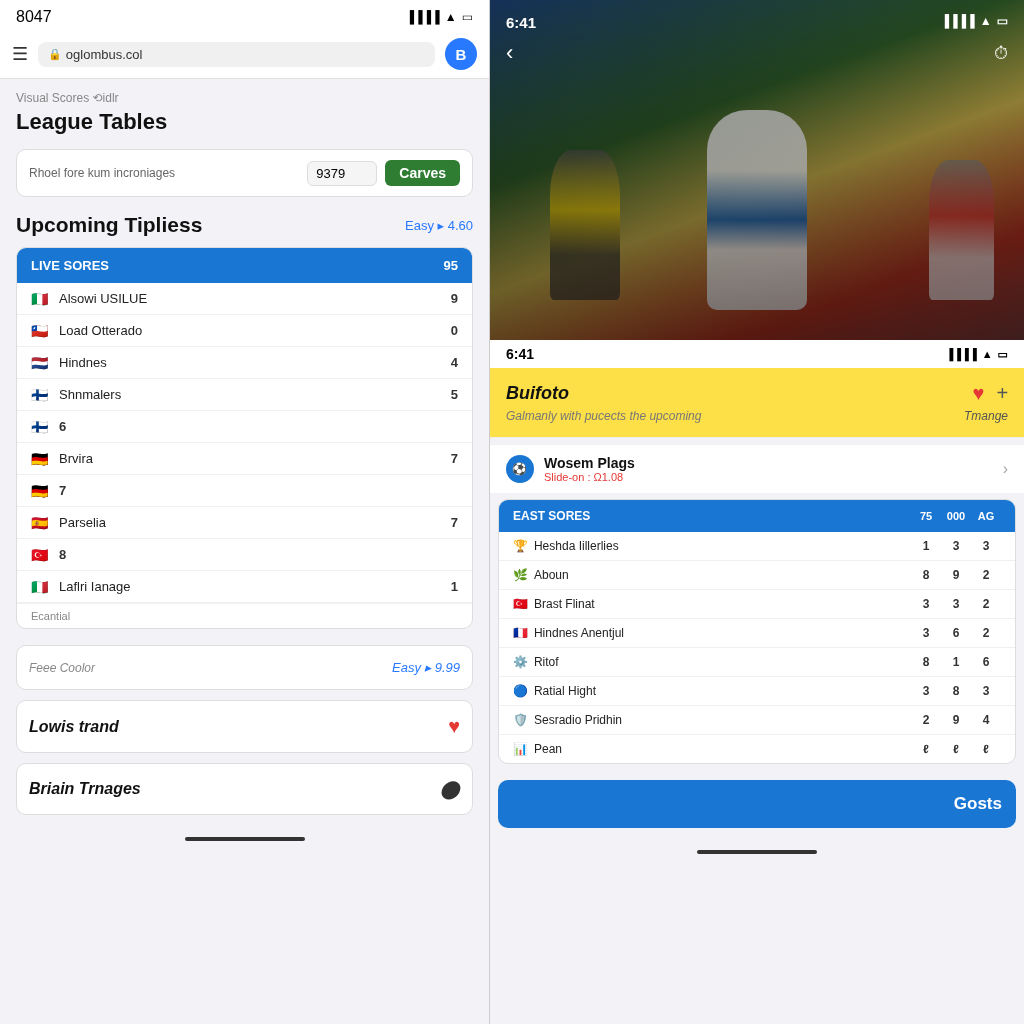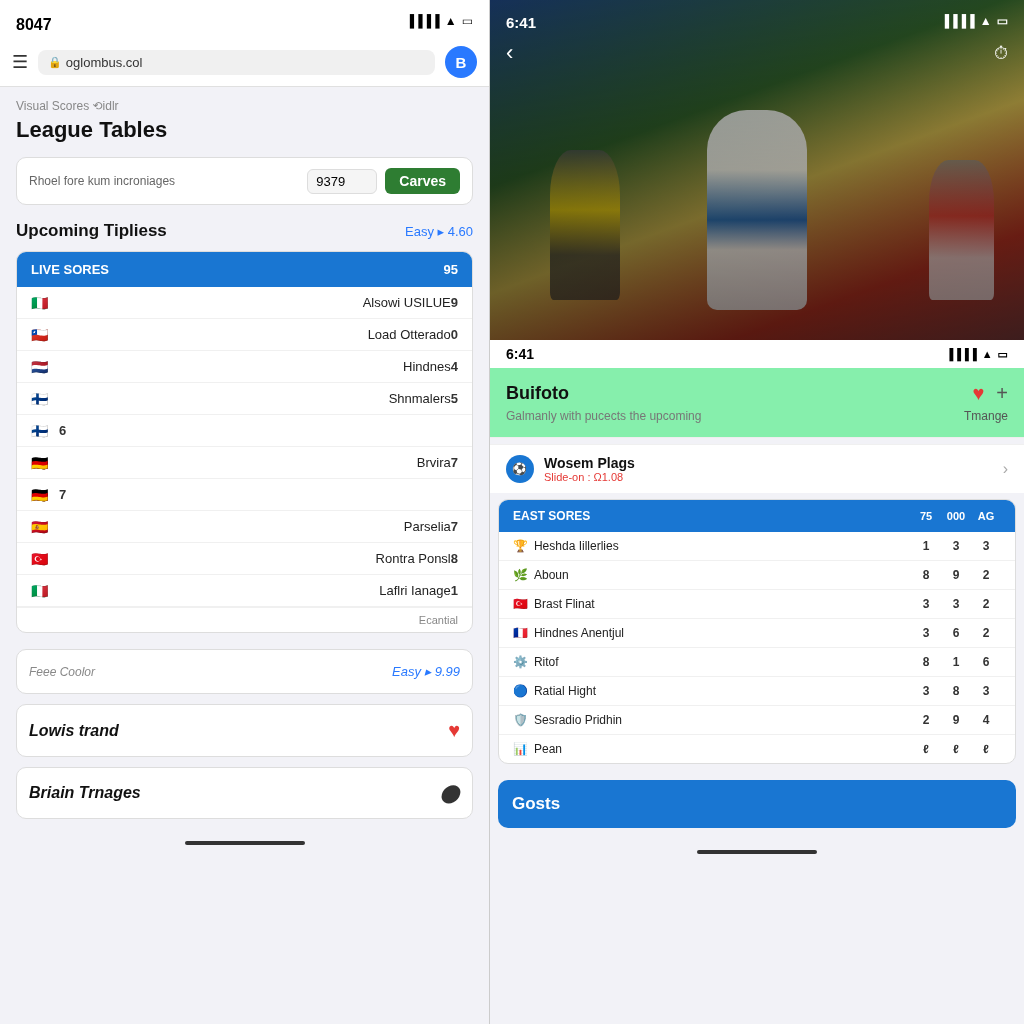--- a/index.html
+++ b/index.html
@@ -34,23 +34,22 @@
     
     .status-bar {
       display: flex;
       justify-content: space-between;
       align-items: center;
       padding: 8px 16px 4px;
       background: #fff;
     }
     .status-time {
       font-size: 16px;
-      font-weight: 700;
+      font-weight: 400;
       color: #000;
-      margin-top: 8px;
     }
     .status-icons {
       display: flex;
       align-items: center;
       gap: 5px;
       font-size: 12px;
       color: #000;
     }
 
     
@@ -146,37 +145,36 @@
     }
 
     
     .upcoming-header {
       display: flex;
       justify-content: space-between;
       align-items: center;
       margin-bottom: 10px;
     }
     .upcoming-title {
-      font-size: 17px;
+      font-size: 21px;
       font-weight: 700;
       color: #111;
     }
     .upcoming-link {
       font-size: 13px;
       color: #2979ff;
     }
 
     
     .scores-table {
       background: #fff;
       border-radius: 10px;
       overflow: hidden;
       margin-bottom: 16px;
       border: 1px solid #ddd;
-      text-align: right;
     }
     .table-header {
       background: #1976d2;
       color: #fff;
       display: flex;
       justify-content: space-between;
       align-items: center;
       padding: 10px 14px;
       font-size: 13px;
       font-weight: 600;
@@ -264,24 +262,25 @@
       cursor: pointer;
     }
 
     .right-content {
       flex: 1;
       overflow-y: auto;
       background: #f2f2f7;
     }
 
     .card-info {
-      background: #86efac;
+      background: #fde047;
       margin: 0 0 6px 0;
       padding: 14px 16px;
       border-bottom: 1px solid #eee;
+      font-style: italic;
     }
     .card-header {
       display: flex;
       justify-content: space-between;
       align-items: center;
       margin-bottom: 4px;
     }
     .card-title { font-size: 18px; font-weight: 700; color: #111; }
     .card-actions { display: flex; align-items: center; gap: 12px; }
     .card-actions .heart-icon { font-size: 20px; color: #e53935; }
@@ -349,21 +348,21 @@
       background: #1976d2;
       color: #fff;
       border: none;
       border-radius: 10px;
       padding: 14px;
       font-size: 17px;
       font-weight: 600;
       width: calc(100% - 16px);
       margin: 10px 8px;
       cursor: pointer;
-      text-align: left;
+      text-align: right;
     }
 
     .home-indicator {
       height: 20px;
       display: flex;
       justify-content: center;
       align-items: flex-end;
       padding-bottom: 4px;
       background: #f2f2f7;
     }
@@ -453,21 +452,20 @@
         <span class="flag">🇩🇪</span>
         <span class="team-score">7</span>
       </div>
       <div class="table-row">
         <span class="flag">🇪🇸</span>
         <span class="team-name">Parselia</span>
         <span class="team-score">7</span>
       </div>
       <div class="table-row">
         <span class="flag">🇹🇷</span>
-        <span class="team-name">Rontra Ponsl</span>
         <span class="team-score">8</span>
       </div>
       <div class="table-row">
         <span class="flag">🇮🇹</span>
         <span class="team-name">Laflri Ianage</span>
         <span class="team-score">1</span>
       </div>
       <div class="sub-note">Ecantial</div>
     </div>
 

